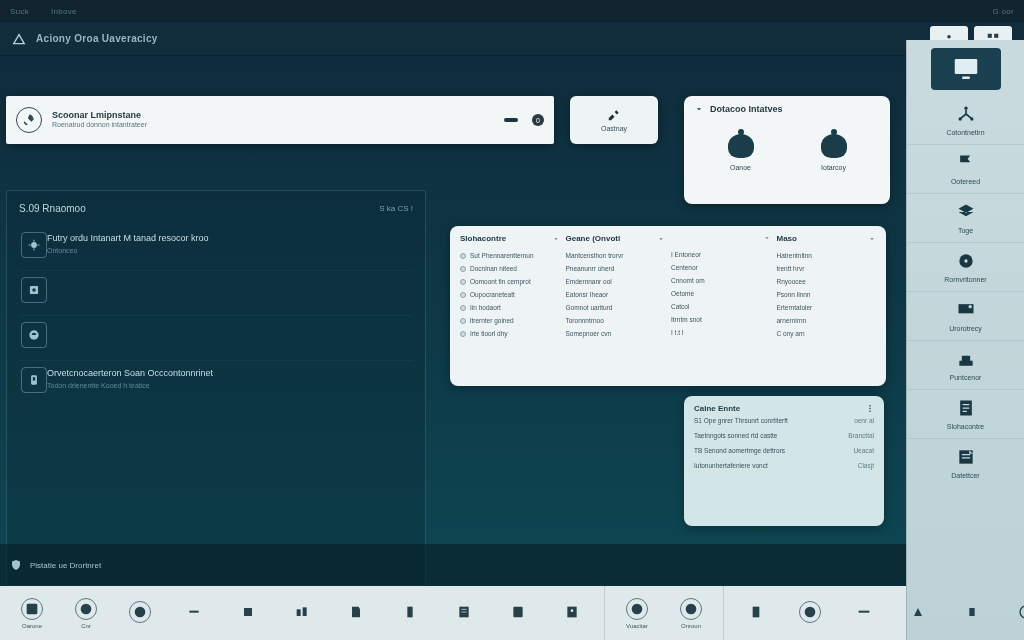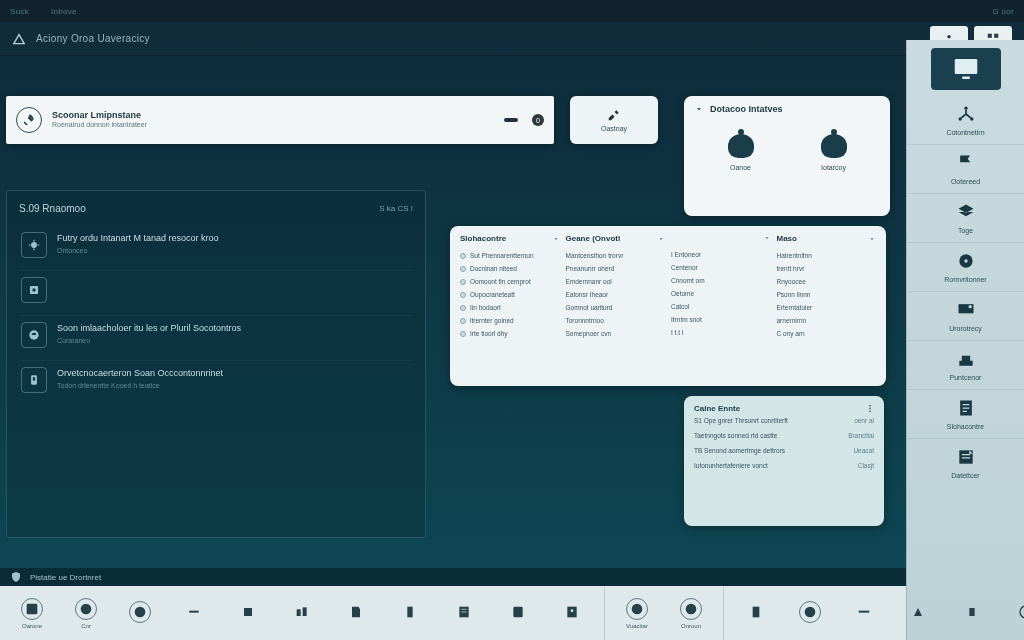--- a/index.html
+++ b/index.html
@@ -25,20 +25,21 @@
 .tb-item { letter-spacing: .3px; }
 
 
 .titlestrip {
   height: 34px;
   background: rgba(20,45,60,.55);
   display: flex;
   align-items: center;
   padding: 0 12px;
   border-bottom: 1px solid rgba(0,0,0,.25);
+  font-weight: bold;
 }
 .titlestrip .warn {
   width: 14px; height: 14px; margin-right: 10px;
   color: #b8d0db;
 }
 .titlestrip .txt { font-size: 10px; color: #9ab5bf; letter-spacing:.3px; }
 .titlestrip .spacer { flex: 1; }
 .ts-btn {
   width: 38px; height: 26px; margin-left: 6px;
   background: #e8f0f2; border-radius: 3px;
@@ -74,45 +75,45 @@
   width: 88px; height:48px;
   background:#eef4f5; border-radius:6px;
   display:flex; flex-direction:column; align-items:center; justify-content:center; gap:3px;
   box-shadow:0 2px 8px rgba(0,0,0,.35);
 }
 .minibtn svg{width:18px;height:14px;fill:#1f353d;}
 .minibtn span{font-size:7px;color:#34505a;}
 
 
 .detcard{
-  position:absolute; left:684px; top:96px; width:206px; height:120px;
+  position:absolute; left:684px; top:96px; width:206px; height:108px;
   background:#f2f6f7; border-radius:8px; padding:8px 10px;
   box-shadow:0 2px 10px rgba(0,0,0,.35);
 }
 .detcard .hdr{display:flex;align-items:center;gap:6px;font-size:9px;color:#1e3640;font-weight:600;}
 .detcard .hdr svg{width:10px;height:10px;fill:#1e3640;}
 .detcard .row{display:flex;justify-content:space-around;margin-top:14px;}
 .detcard .itm{display:flex;flex-direction:column;align-items:center;gap:6px;}
 .detcard .blob{width:34px;height:30px;position:relative;}
 .detcard .blob::before{content:"";position:absolute;inset:6px 4px 0 4px;background:#1b3d49;border-radius:50% 50% 40% 40%;}
 .detcard .blob::after{content:"";position:absolute;left:50%;top:1px;width:6px;height:6px;background:#1b3d49;border-radius:50%;transform:translateX(-50%);}
 .detcard .itm span{font-size:7px;color:#2e4a55;}
 
 
 .feed{
-  position:absolute;left:6px;top:190px;width:420px;height:348px;
+  position:absolute;left:6px;top:190px;width:420px;height:396px;
   border:1px solid rgba(120,170,185,.25);border-radius:4px;
   background:rgba(10,40,52,.35);
   padding:12px;
 }
 .feed .fhead{display:flex;align-items:center;font-size:10px;color:#bdd6df;}
 .feed .fhead .spacer{flex:1;}
 .feed .fhead .m{font-size:8px;color:#7da1ad;}
 .feed .items{margin-top:12px;display:flex;flex-direction:column;gap:6px;}
-.fitem{display:flex;gap:10px;align-items:flex-start;padding:6px 2px;border-top:1px solid rgba(120,170,185,.07);}
+.fitem{display:flex;align-items:flex-start;padding:6px 2px;border-top:1px solid rgba(120,170,185,.07);}
 .fitem:first-child{border-top:none;}
 .fitem .ficon{width:26px;height:26px;border:1px solid rgba(160,200,210,.4);border-radius:4px;display:flex;align-items:center;justify-content:center;flex-shrink:0;}
 .fitem .ficon svg{width:14px;height:14px;fill:#9ec4cf;}
 .fitem .ftxt{flex:1;}
 .fitem .ft{font-size:9px;color:#c9dfe6;line-height:1.4;}
 .fitem .fs{font-size:7px;color:#5f8a97;margin-top:2px;}
 
 
 .tblcard{
   position:absolute;left:450px;top:226px;width:436px;height:160px;
@@ -150,21 +151,21 @@
 .rail .ri{width:28px;height:24px;display:flex;align-items:center;justify-content:center;}
 .rail .ri svg{width:22px;height:20px;fill:#193844;}
 .rail .rl{font-size:7px;color:#2d4b55;}
 
 
 .rail .big{width:70px;height:42px;background:#1a4050;border-radius:4px;display:flex;align-items:center;justify-content:center;margin-bottom:4px;}
 .rail .big svg{width:40px;height:30px;fill:#dfeef1;}
 
 
 .footer-alert{
-  position:absolute;left:0;right:118px;bottom:54px;height:18px;
+  position:absolute;left:0;right:118px;bottom:54px;height:42px;
   background:rgba(8,30,40,.65);display:flex;align-items:center;padding:4px 10px;gap:8px;
   font-size:8px;color:#a2c2cc;
 }
 .footer-alert svg{width:12px;height:12px;fill:#a2c2cc;}
 
 .toolbar{
   position:absolute;left:0;right:118px;bottom:0;height:54px;
   background:#dfe8ea;display:flex;align-items:stretch;
 }
 .tbgroup{display:flex;align-items:center;gap:10px;padding:0 10px;border-right:1px solid rgba(0,0,0,.12);}
@@ -274,24 +275,20 @@
           </svg>
         </div>
       </div>
       <div class="fitem">
         <div class="ficon">
           <svg viewBox="0 0 24 24">
             <circle cx="12" cy="12" r="8"></circle>
             <path d="M8 12a4 4 0 018 0" fill="#0e3a48"></path>
           </svg>
         </div>
-  <div class="ftxt">
-          <div class="ft">Soon imlaacholoer itu les or Pluril   Socotontros</div>
-          <div class="fs">Coraraneo</div>
-        </div>
       </div>
       <div class="fitem">
         <div class="ficon">
           <svg viewBox="0 0 24 24">
             <rect x="7" y="4" width="10" height="16" rx="2"></rect>
             <rect x="10" y="7" width="4" height="6" fill="#0e3a48"></rect>
           </svg>
         </div>
   <div class="ftxt">
           <div class="ft">Orvetcnocaerteron   Soan Occcontonnrinet</div>

